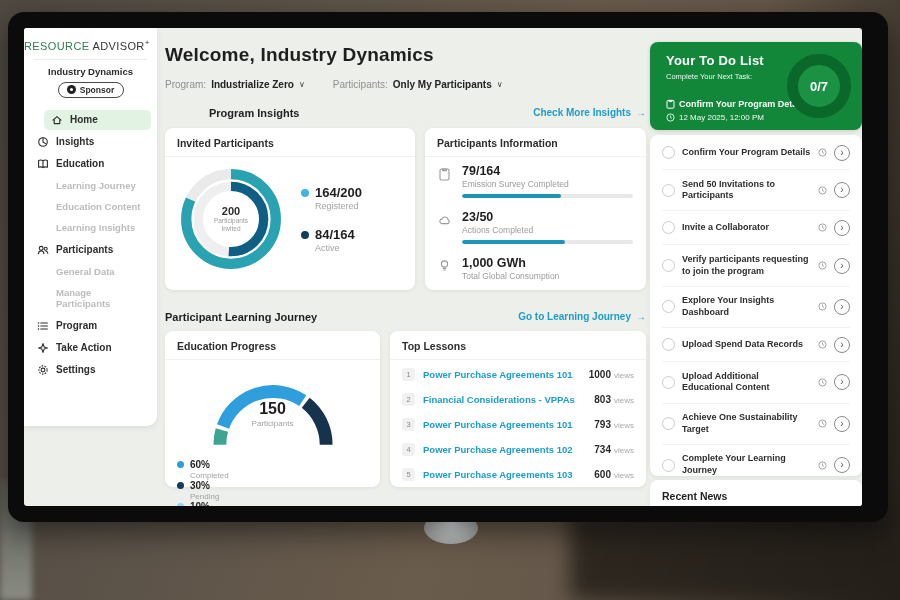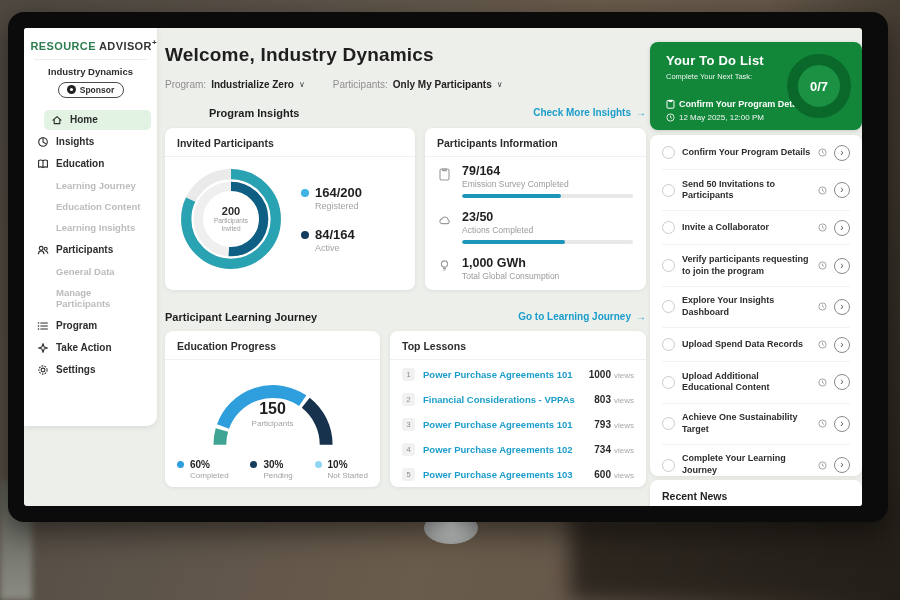--- a/index.html
+++ b/index.html
@@ -19,21 +19,21 @@
   .monitor { position:absolute; left:8px; top:12px; width:880px; height:510px; background:#0b0b0b;
     border-radius:16px; z-index:2; box-shadow:0 10px 30px rgba(0,0,0,.5); }
 
   
   .screen { position:absolute; left:16px; top:16px; width:838px; height:478px; background:#edefeb;
     border-radius:3px; overflow:hidden; color:#2d2d2d; }
 
   
   .sidebar { position:absolute; left:0; top:0; width:133px; height:398px; background:#fff;
     border-radius:0 0 10px 0; box-shadow:0 2px 6px rgba(0,0,0,.08); padding-top:10px; }
-  .logo { text-align:right; font-size:11px; font-weight:bold; letter-spacing:.4px; }
+  .logo { text-align:left; font-size:11px; font-weight:normal; letter-spacing:.4px; }
   .logo .brand-green { color:#2e7d50; }
   .logo .brand-dark { color:#353535; }
   .logo sup { font-size:8px; }
   .logo-divider { border-bottom:1px solid #ececec; margin:7px 10px 6px; }
   .org-name { text-align:center; font-size:9.5px; font-weight:bold; color:#2d2d2d; margin-top:2px; }
   .sponsor-pill { margin:5px auto 0; width:66px; border:1.2px solid #4a4a4a; border-radius:11px;
     display:flex; align-items:center; justify-content:center; gap:4px; padding:2px 4px; }
   .sponsor-pill .pdot { width:9px; height:9px; border-radius:50%; background:#222; position:relative; flex-shrink:0; }
   .sponsor-pill .pdot::after { content:""; position:absolute; left:3px; top:3px; width:3px; height:3px;
     border-radius:50%; background:#fff; }
@@ -90,21 +90,21 @@
   .bar-track { margin-top:5px; height:4px; background:#e8e8e8; border-radius:2px; overflow:hidden; }
   .bar-fill { height:100%; background:#1b95b8; border-radius:2px; width:0; }
 
   
   #card-edu { left:141px; top:303px; width:215px; height:156px; }
   .edu-body { position:relative; padding-top:4px; }
   .gauge-wrap { position:relative; width:166px; margin:0 auto; }
   .gauge-center { position:absolute; left:0; right:0; top:36px; text-align:center; }
   .gauge-center .gc-value { font-size:16px; font-weight:bold; color:#1f1f1f; }
   .gauge-center .gc-label { font-size:8px; color:#a2a2a2; margin-top:1px; }
-  .edu-legend { display:flex; justify-content:space-between; padding:3px 12px 0; }
+  .edu-legend { display:flex; justify-content:space-between; padding:3px 12px 0;flex-direction:column; }
   .edu-legend .legend-entry .lv { font-size:10px; }
   .edu-legend .legend-entry .ll { font-size:8px; }
   .edu-legend .legend-entry .dot { width:7px; height:7px; margin-top:2px; }
 
   
   #card-lessons { left:366px; top:303px; width:256px; height:156px; }
   .lesson-rows { padding:2px 12px 0; }
   .lesson-row { display:flex; align-items:center; height:25px; }
   .rank-badge { width:13px; height:13px; border-radius:3px; background:#f1f1f1; color:#8a8a8a;
     font-size:7.5px; display:flex; align-items:center; justify-content:center; flex-shrink:0; }

